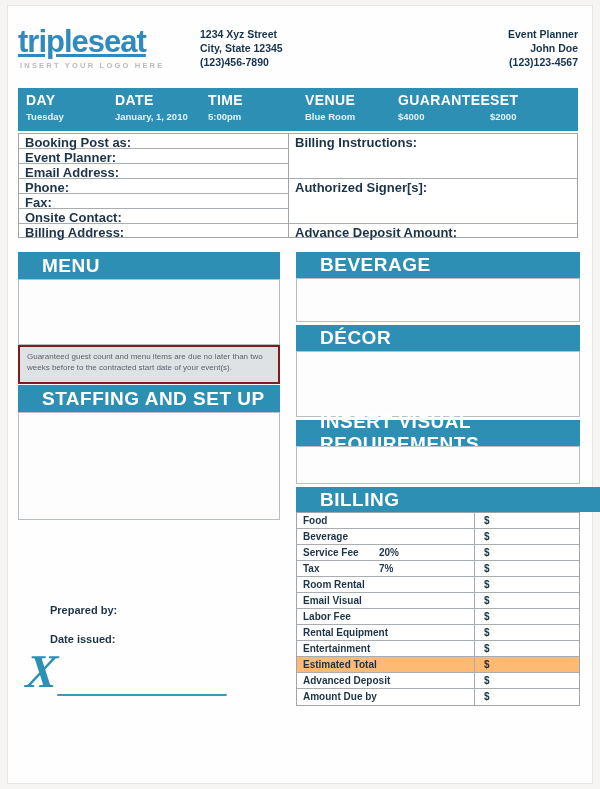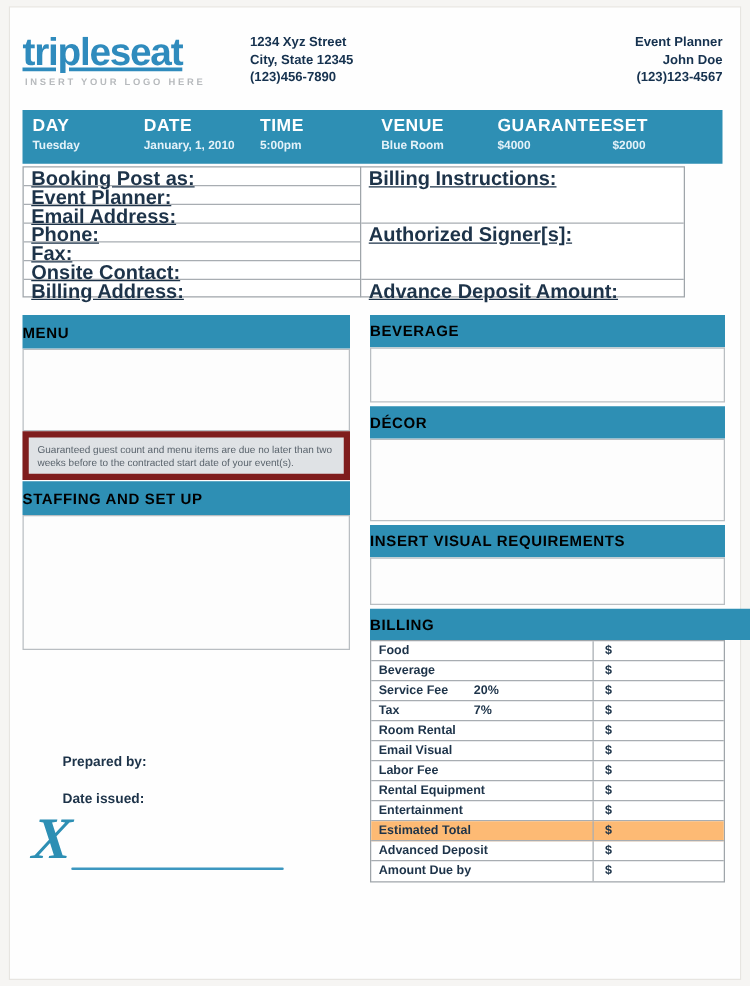--- a/index.html
+++ b/index.html
@@ -26,33 +26,33 @@
   
   .band { left:18px; top:88px; width:560px; height:43px; background:#2e8fb4; }
   .band-label { position:absolute; top:4px; font-size:14px; font-weight:700;
                 color:#ffffff; letter-spacing:0.4px; white-space:nowrap; }
   .band-value { position:absolute; top:23px; font-size:9.5px; font-weight:700;
                 color:#e4f2f9; white-space:nowrap; }
 
   
   .info-col { border:1px solid #9fa5aa; background:#fff; }
   .info-left  { left:18px;  top:133px; width:271px; height:105px; }
-  .info-right { left:288px; top:133px; width:260px; height:105px; }
+  .info-right { left:288px; top:133px; width:290px; height:105px; }
   .cell { border-bottom:1px solid #a8adb2; position:relative; }
   .cell:last-child { border-bottom:none; }
-  .cell-label { position:absolute; left:6px; top:1px; font-size:16px; font-weight:700;
-                color:#1d3349; white-space:nowrap;text-decoration:underline; }
+  .cell-label { position:absolute; left:6px; top:1px; font-size:13px; font-weight:700;
+                color:#1d3349; white-space:nowrap; }
   .h15 { height:15px; } .h45 { height:45px; }
 
   
-  .sec-head { background:#2e8fb4; color:#000000; font-weight:700; font-size:12px;
-              letter-spacing:0.5px; padding-left:0; display:flex; align-items:center; }
+  .sec-head { background:#2e8fb4; color:#ffffff; font-weight:700; font-size:19px;
+              letter-spacing:0.5px; padding-left:24px; display:flex; align-items:center; }
   .sec-box  { background:#fdfdfd; border:1px solid #b9bec2; }
   .note { left:18px; top:345px; width:262px; height:39px; background:#dfe2e5;
-          border:5px solid #7f1d1d; font-size:8px; color:#59636c; line-height:11px;
+          border:2px solid #7f1d1d; font-size:8px; color:#59636c; line-height:11px;
           padding:4px 7px; }
 
   
   .bill-table { left:296px; top:512px; width:284px; border:1px solid #9fa5aa; background:#fff; }
   .bill-row { display:flex; height:16px; border-bottom:1px solid #a8adb2; position:relative; }
   .bill-row:last-child { border-bottom:none; }
   .bill-row.hl { background:#fdba74; }
   .bill-label-cell { width:178px; border-right:1px solid #a8adb2; position:relative; }
   .bill-label { position:absolute; left:6px; top:1.5px; font-size:10px; font-weight:700;
                 color:#1d3349; white-space:nowrap; }

